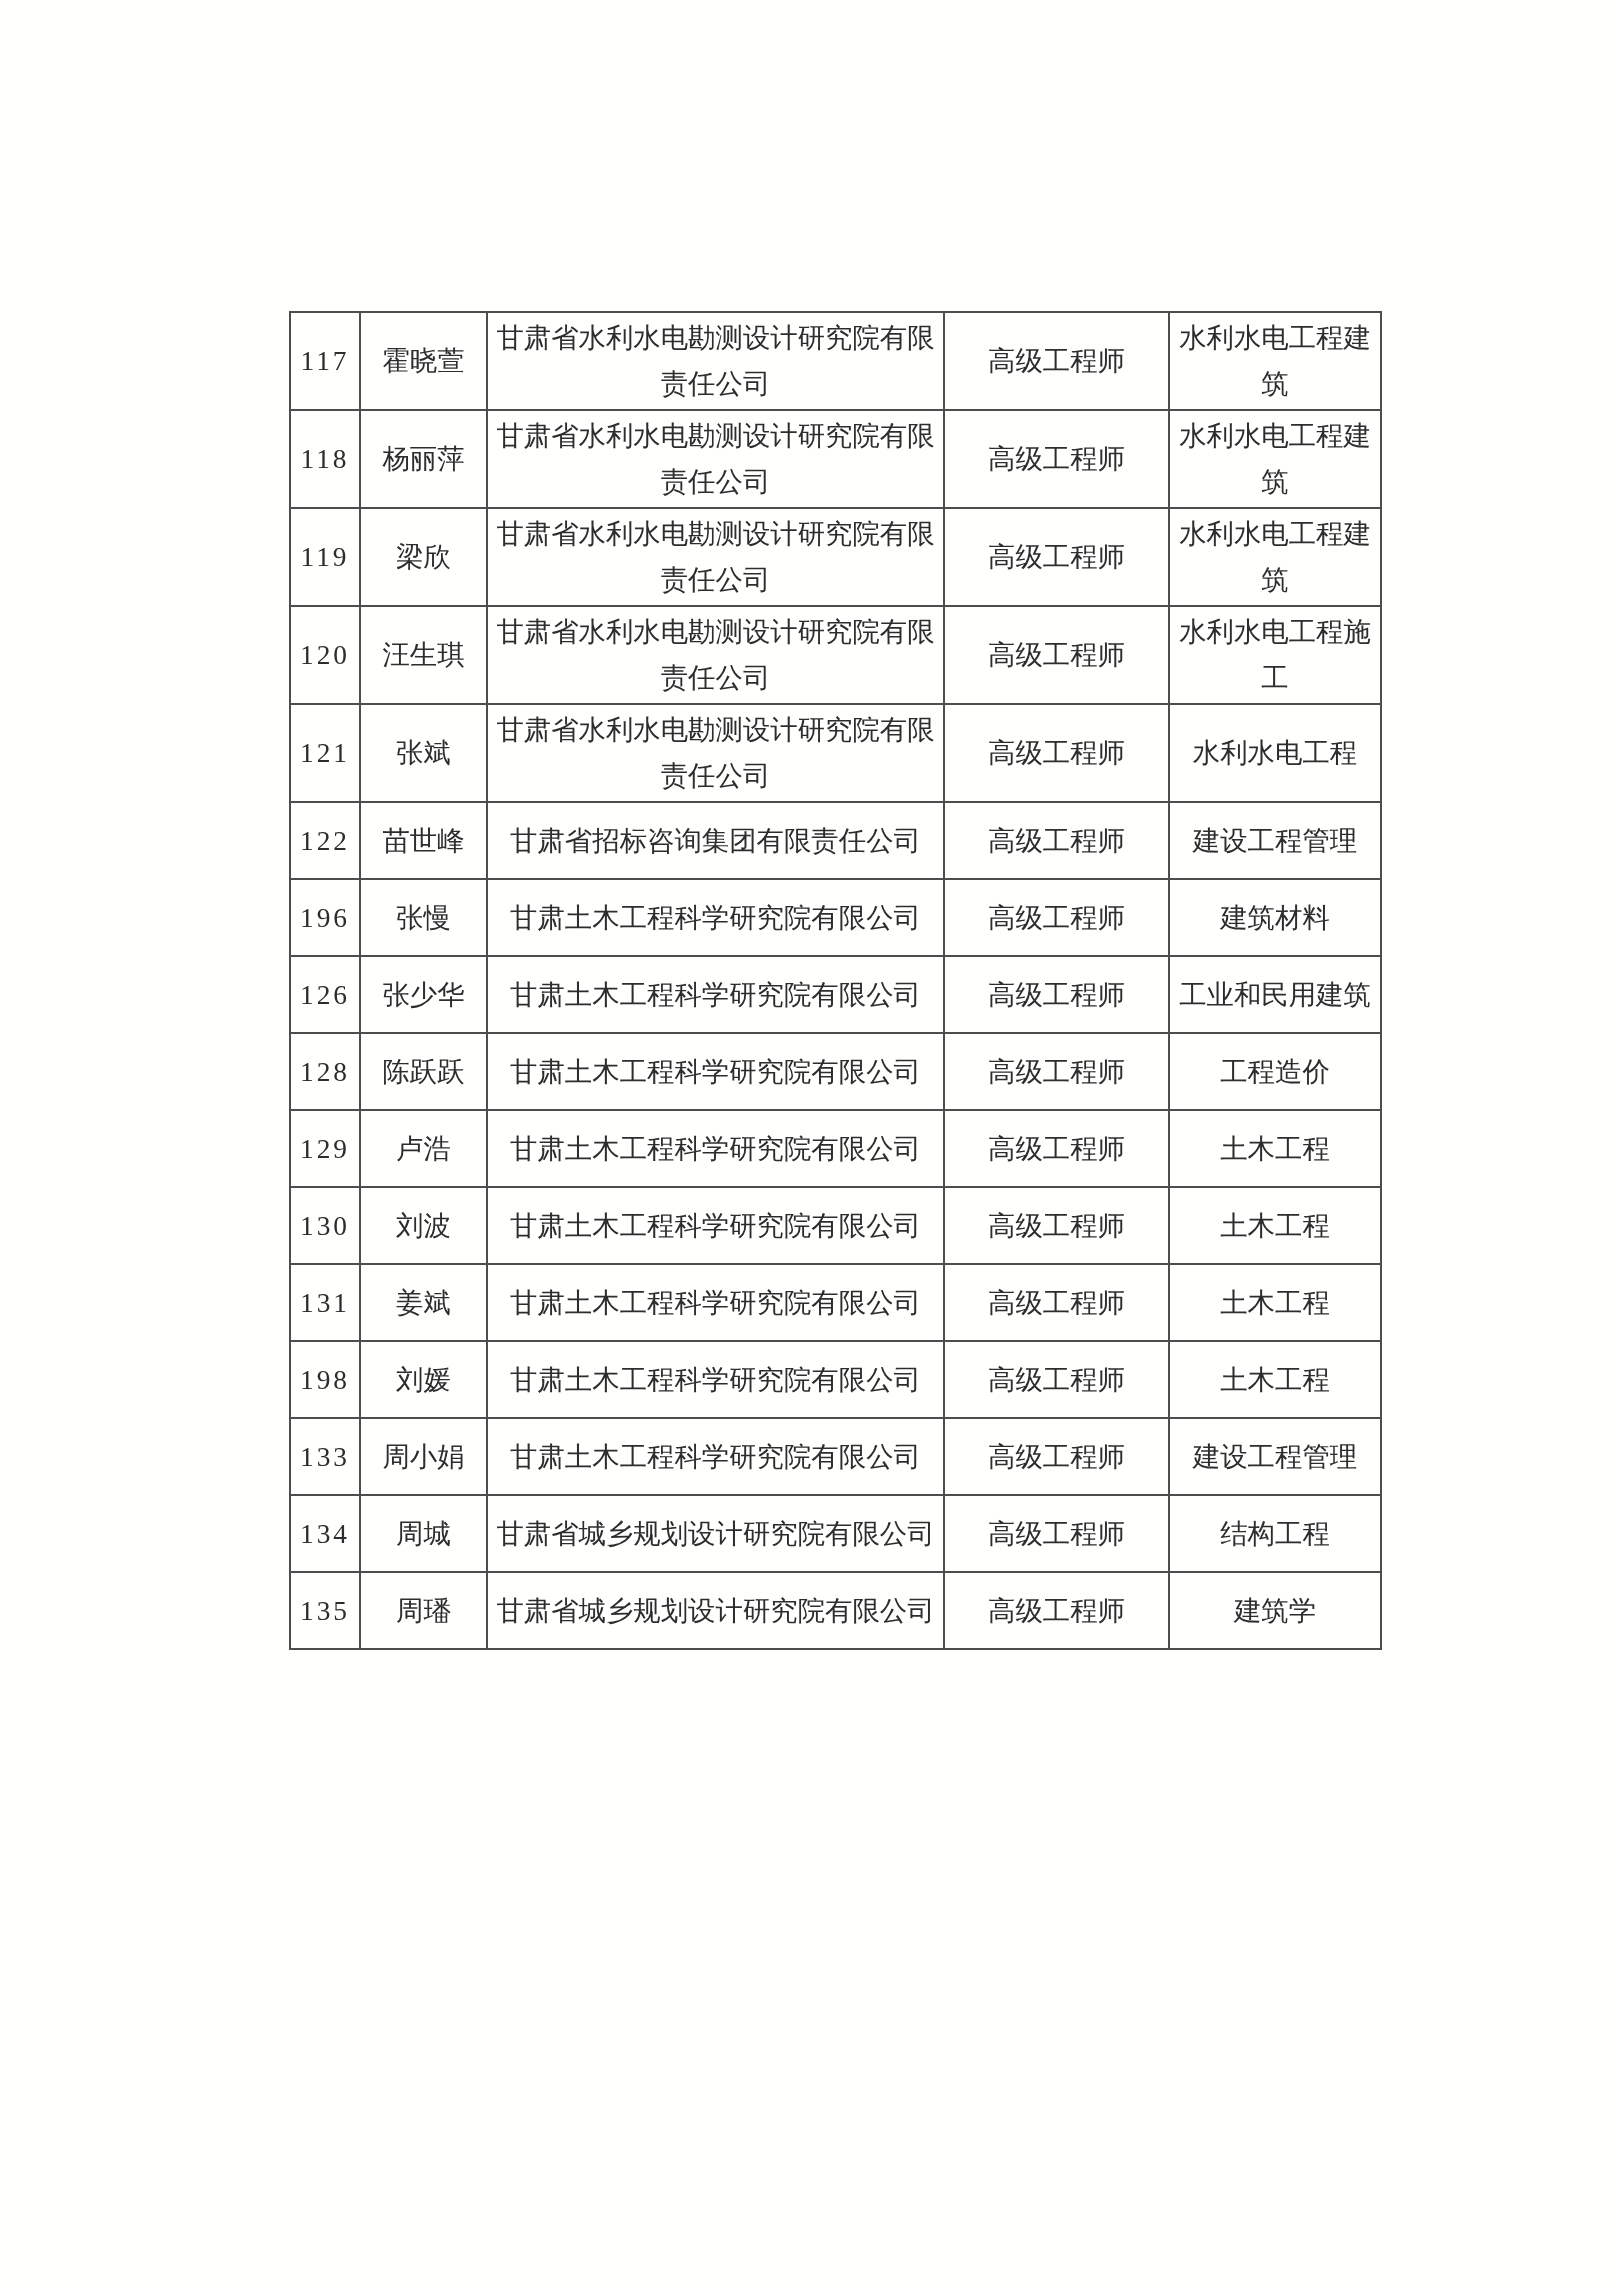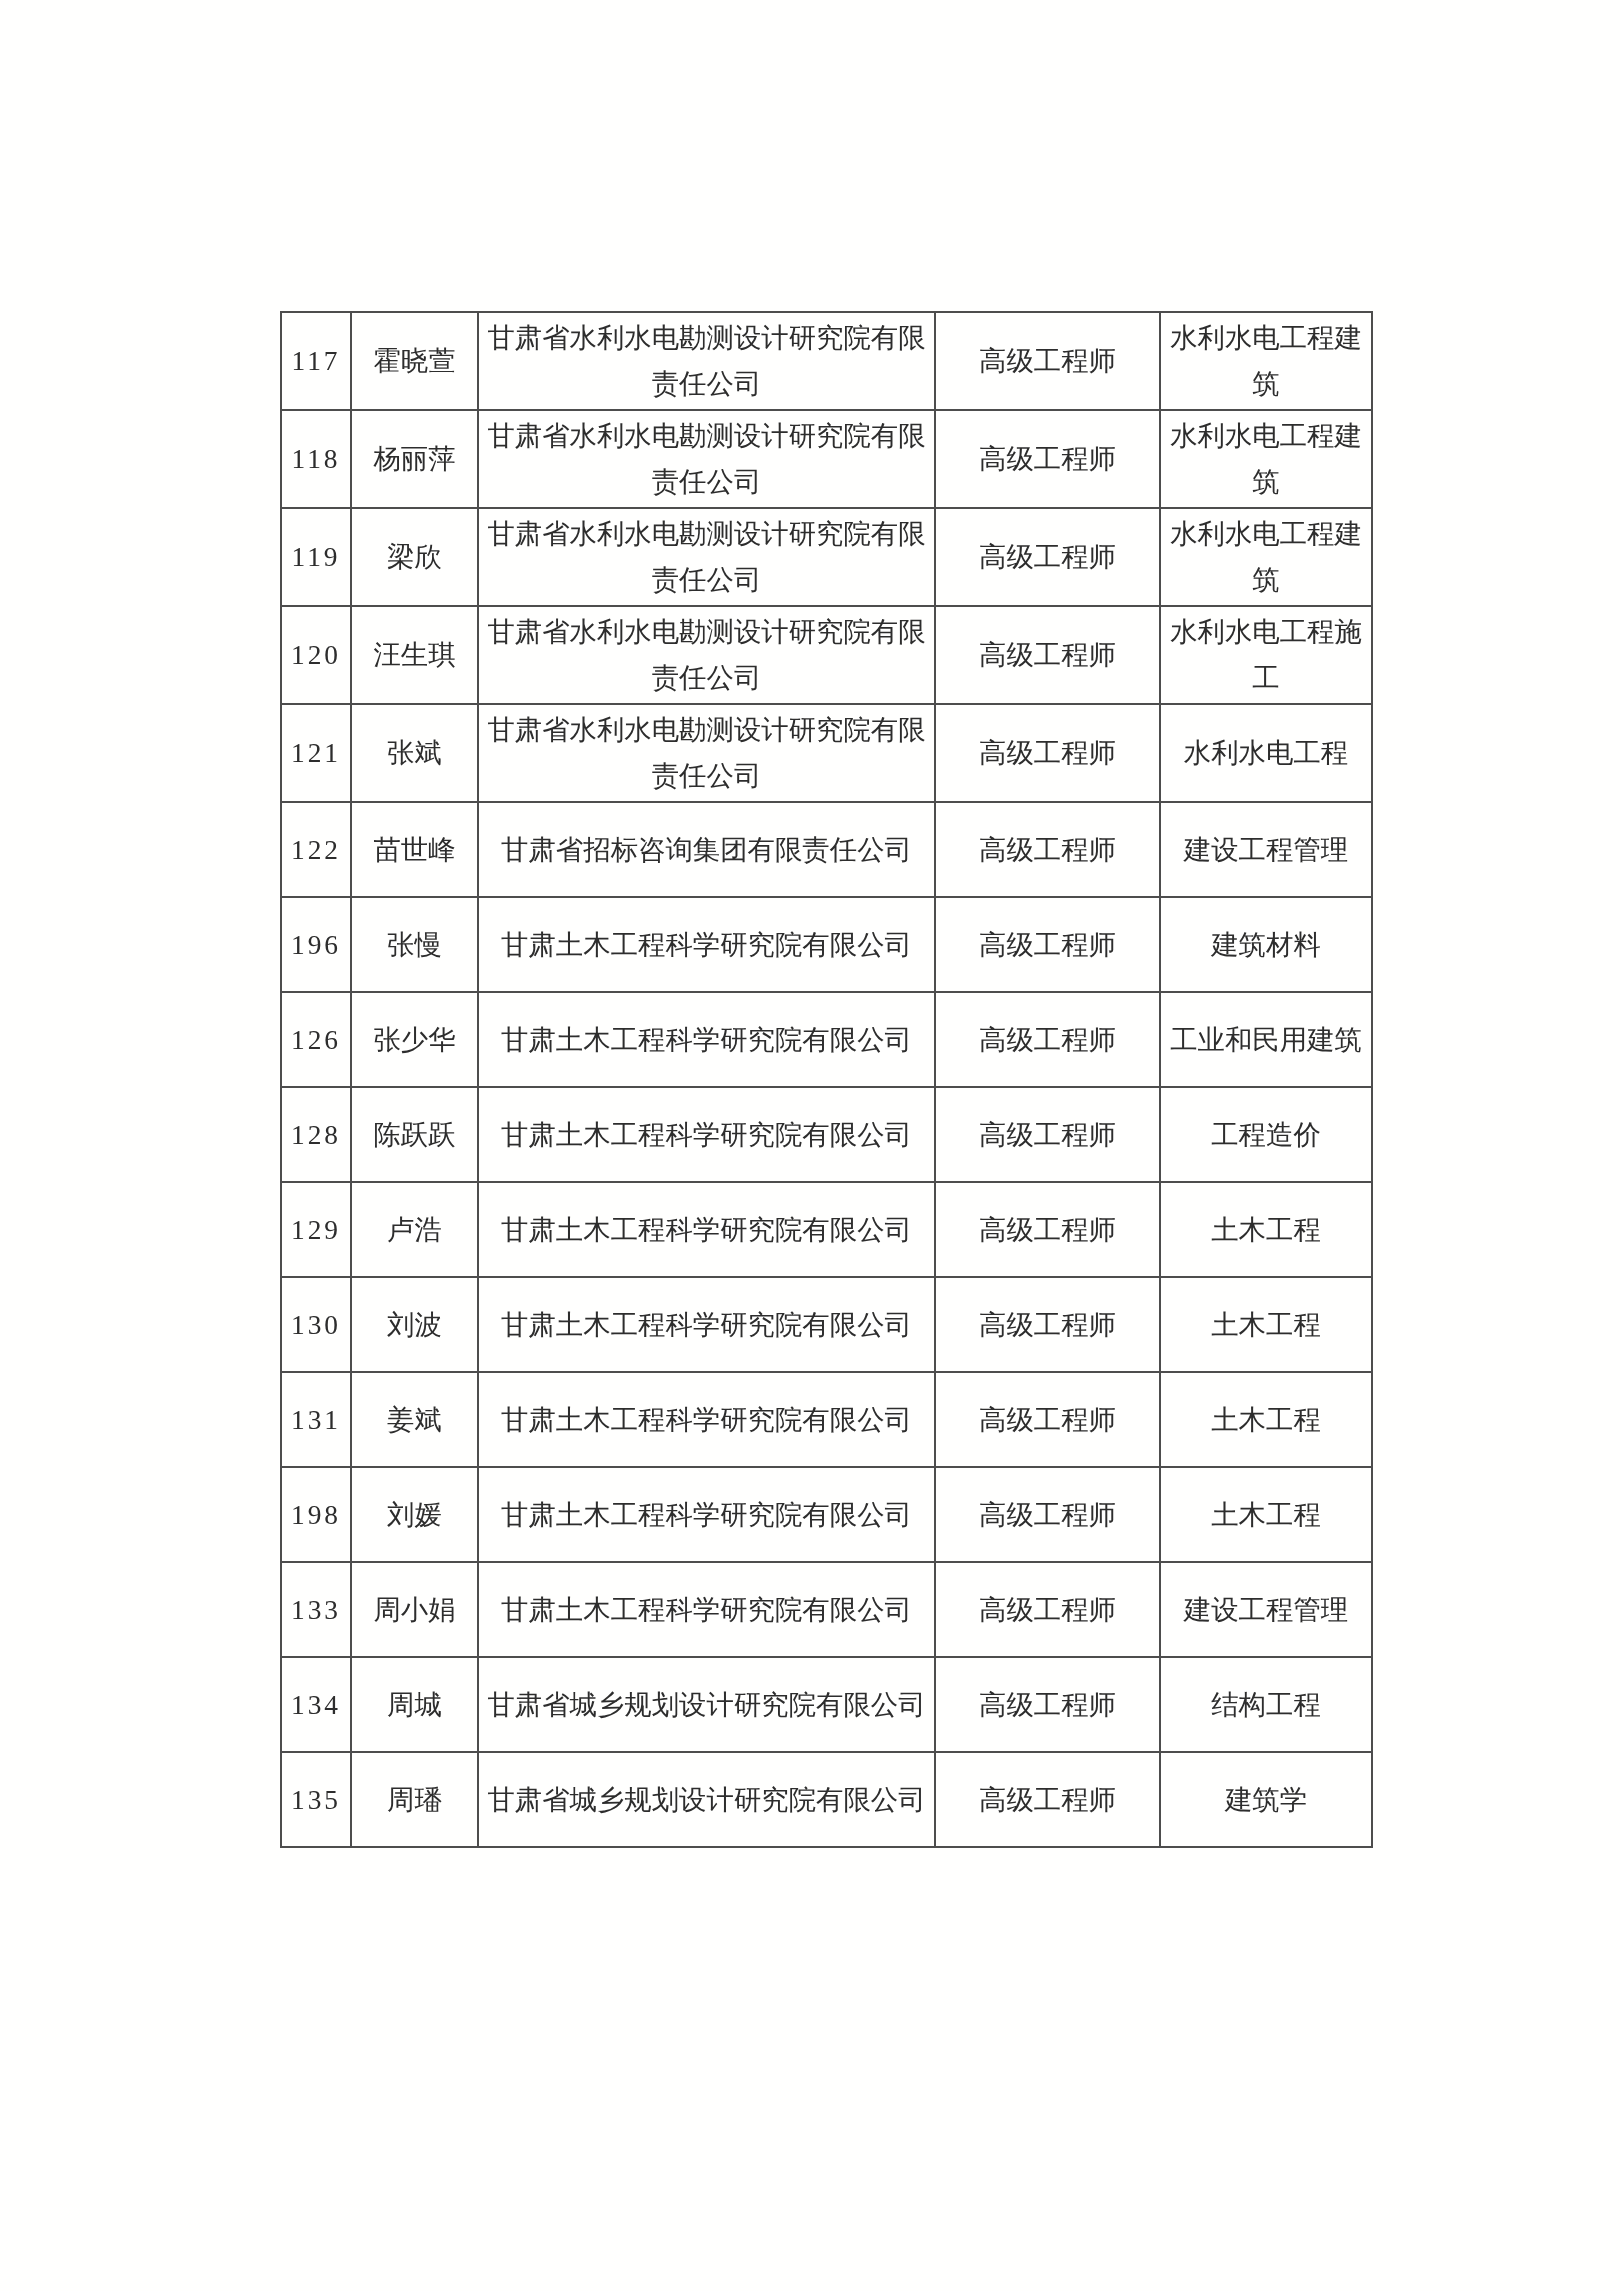--- a/index.html
+++ b/index.html
@@ -11,38 +11,38 @@
     position: relative;
     width: 1620px;
     height: 2292px;
     margin: 0 auto;
     background: #fffffe;
     font-family: "Liberation Serif", "DejaVu Serif", serif;
     overflow: hidden;
   }
   table.roster {
     position: absolute;
-    left: 280px;
+    left: 289px;
     top: 311px;
     width: 1091px;
     border-collapse: collapse;
     table-layout: fixed;
     border-radius: 27px;
   }
   table.roster td {
     border: 2px solid #4d4d4d;
     text-align: center;
     vertical-align: middle;
     font-size: 27.4px;
     line-height: 46px;
     color: #2d2d2d;
     padding: 2px 1px;
     overflow: hidden;
   }
-  table.roster tr { height: 95px; }
+  table.roster tr { height: 77px; }
   table.roster tr.tall { height: 96px; }
   td.num {
     font-size: 26.5px;
     letter-spacing: 2.9px;
     color: #333333;
   }
   col.c-num  { width: 70px; }
   col.c-name { width: 127px; }
   col.c-comp { width: 457px; }
   col.c-title{ width: 225px; }

